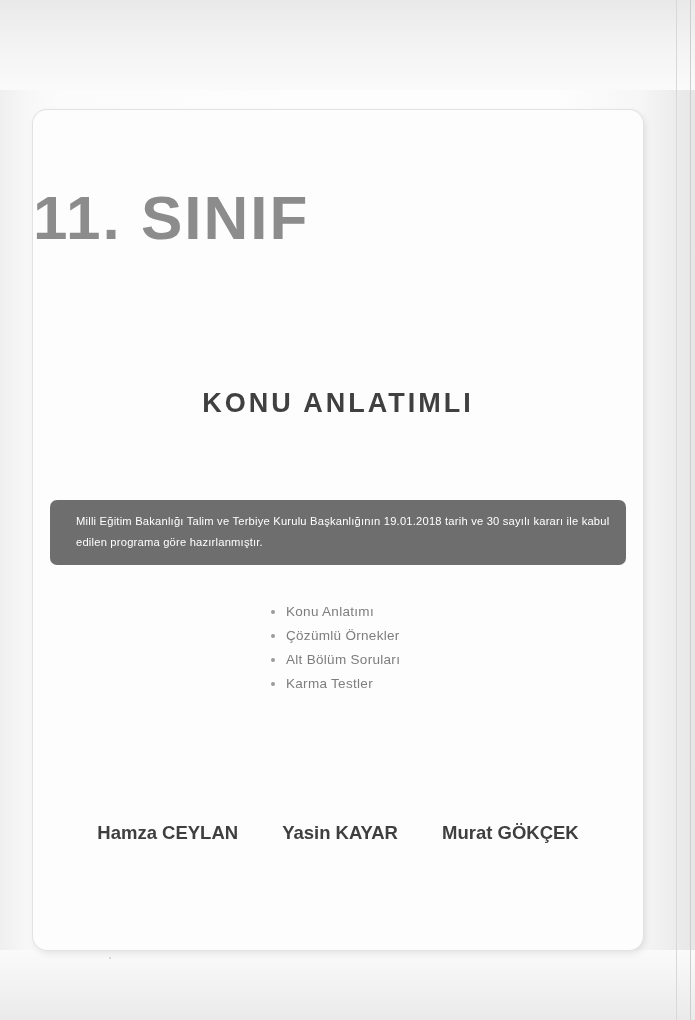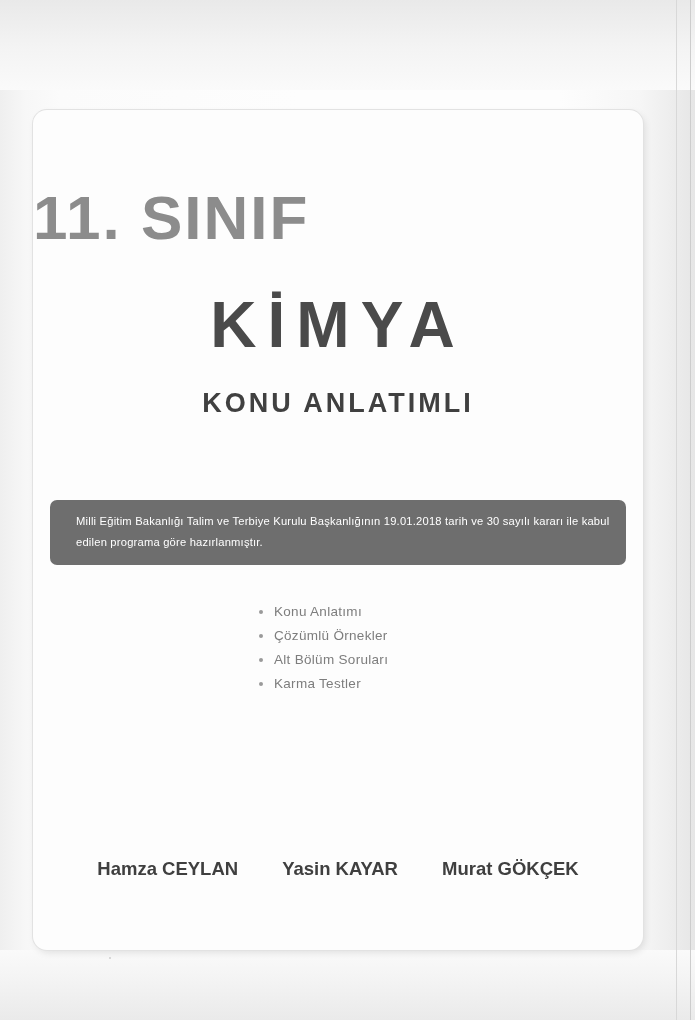--- a/index.html
+++ b/index.html
@@ -96,21 +96,21 @@
     border-radius: 7px;
     padding: 11px 14px 13px 26px;
     color: #ffffff;
     font-size: 11.2px;
     line-height: 1.85;
     letter-spacing: 0.2px;
   }
 
   .features {
     position: absolute;
-    left: 224px;
+    left: 236px;
     top: 490px;
     list-style: none;
     margin: 0;
     padding: 0;
   }
   .features li {
     position: relative;
     padding-left: 17px;
     font-size: 13.5px;
     line-height: 24px;
@@ -123,21 +123,21 @@
     top: 10px;
     width: 4px;
     height: 4px;
     border-radius: 50%;
     background: #9a9a9a;
   }
 
   .authors {
     position: absolute;
     left: 0; right: 0;
-    top: 748px;
+    top: 712px;
     display: flex;
     justify-content: center;
     gap: 44px;
     padding: 0 24px;
   }
   .authors .author {
     font-size: 18.5px;
     font-weight: bold;
     color: #3f3f3f;
     white-space: nowrap;
@@ -157,21 +157,20 @@
 <div class="spine-line" style="left:676px;"></div>
 <div class="spine-line" style="left:690px; background:#cdcdcd;"></div>
 
 <div class="speck" style="left:560px; top:632px; width:3px; height:3px;"></div>
 <div class="speck" style="left:109px; top:957px; width:2px; height:2px;"></div>
 
 <div class="cover">
 
   <div class="grade">11. SINIF</div>
 
-  <div class="subject">KİMYA</div>
 
   <div class="subtitle">KONU ANLATIMLI</div>
 
   <div class="notice">
     <span>Milli Eğitim Bakanlığı Talim ve Terbiye Kurulu Başkanlığının 19.01.2018 tarih ve 30 sayılı kararı ile kabul edilen programa göre hazırlanmıştır.</span>
   </div>
 
   <ul class="features">
     <li>
       <span class="bullet"></span>

